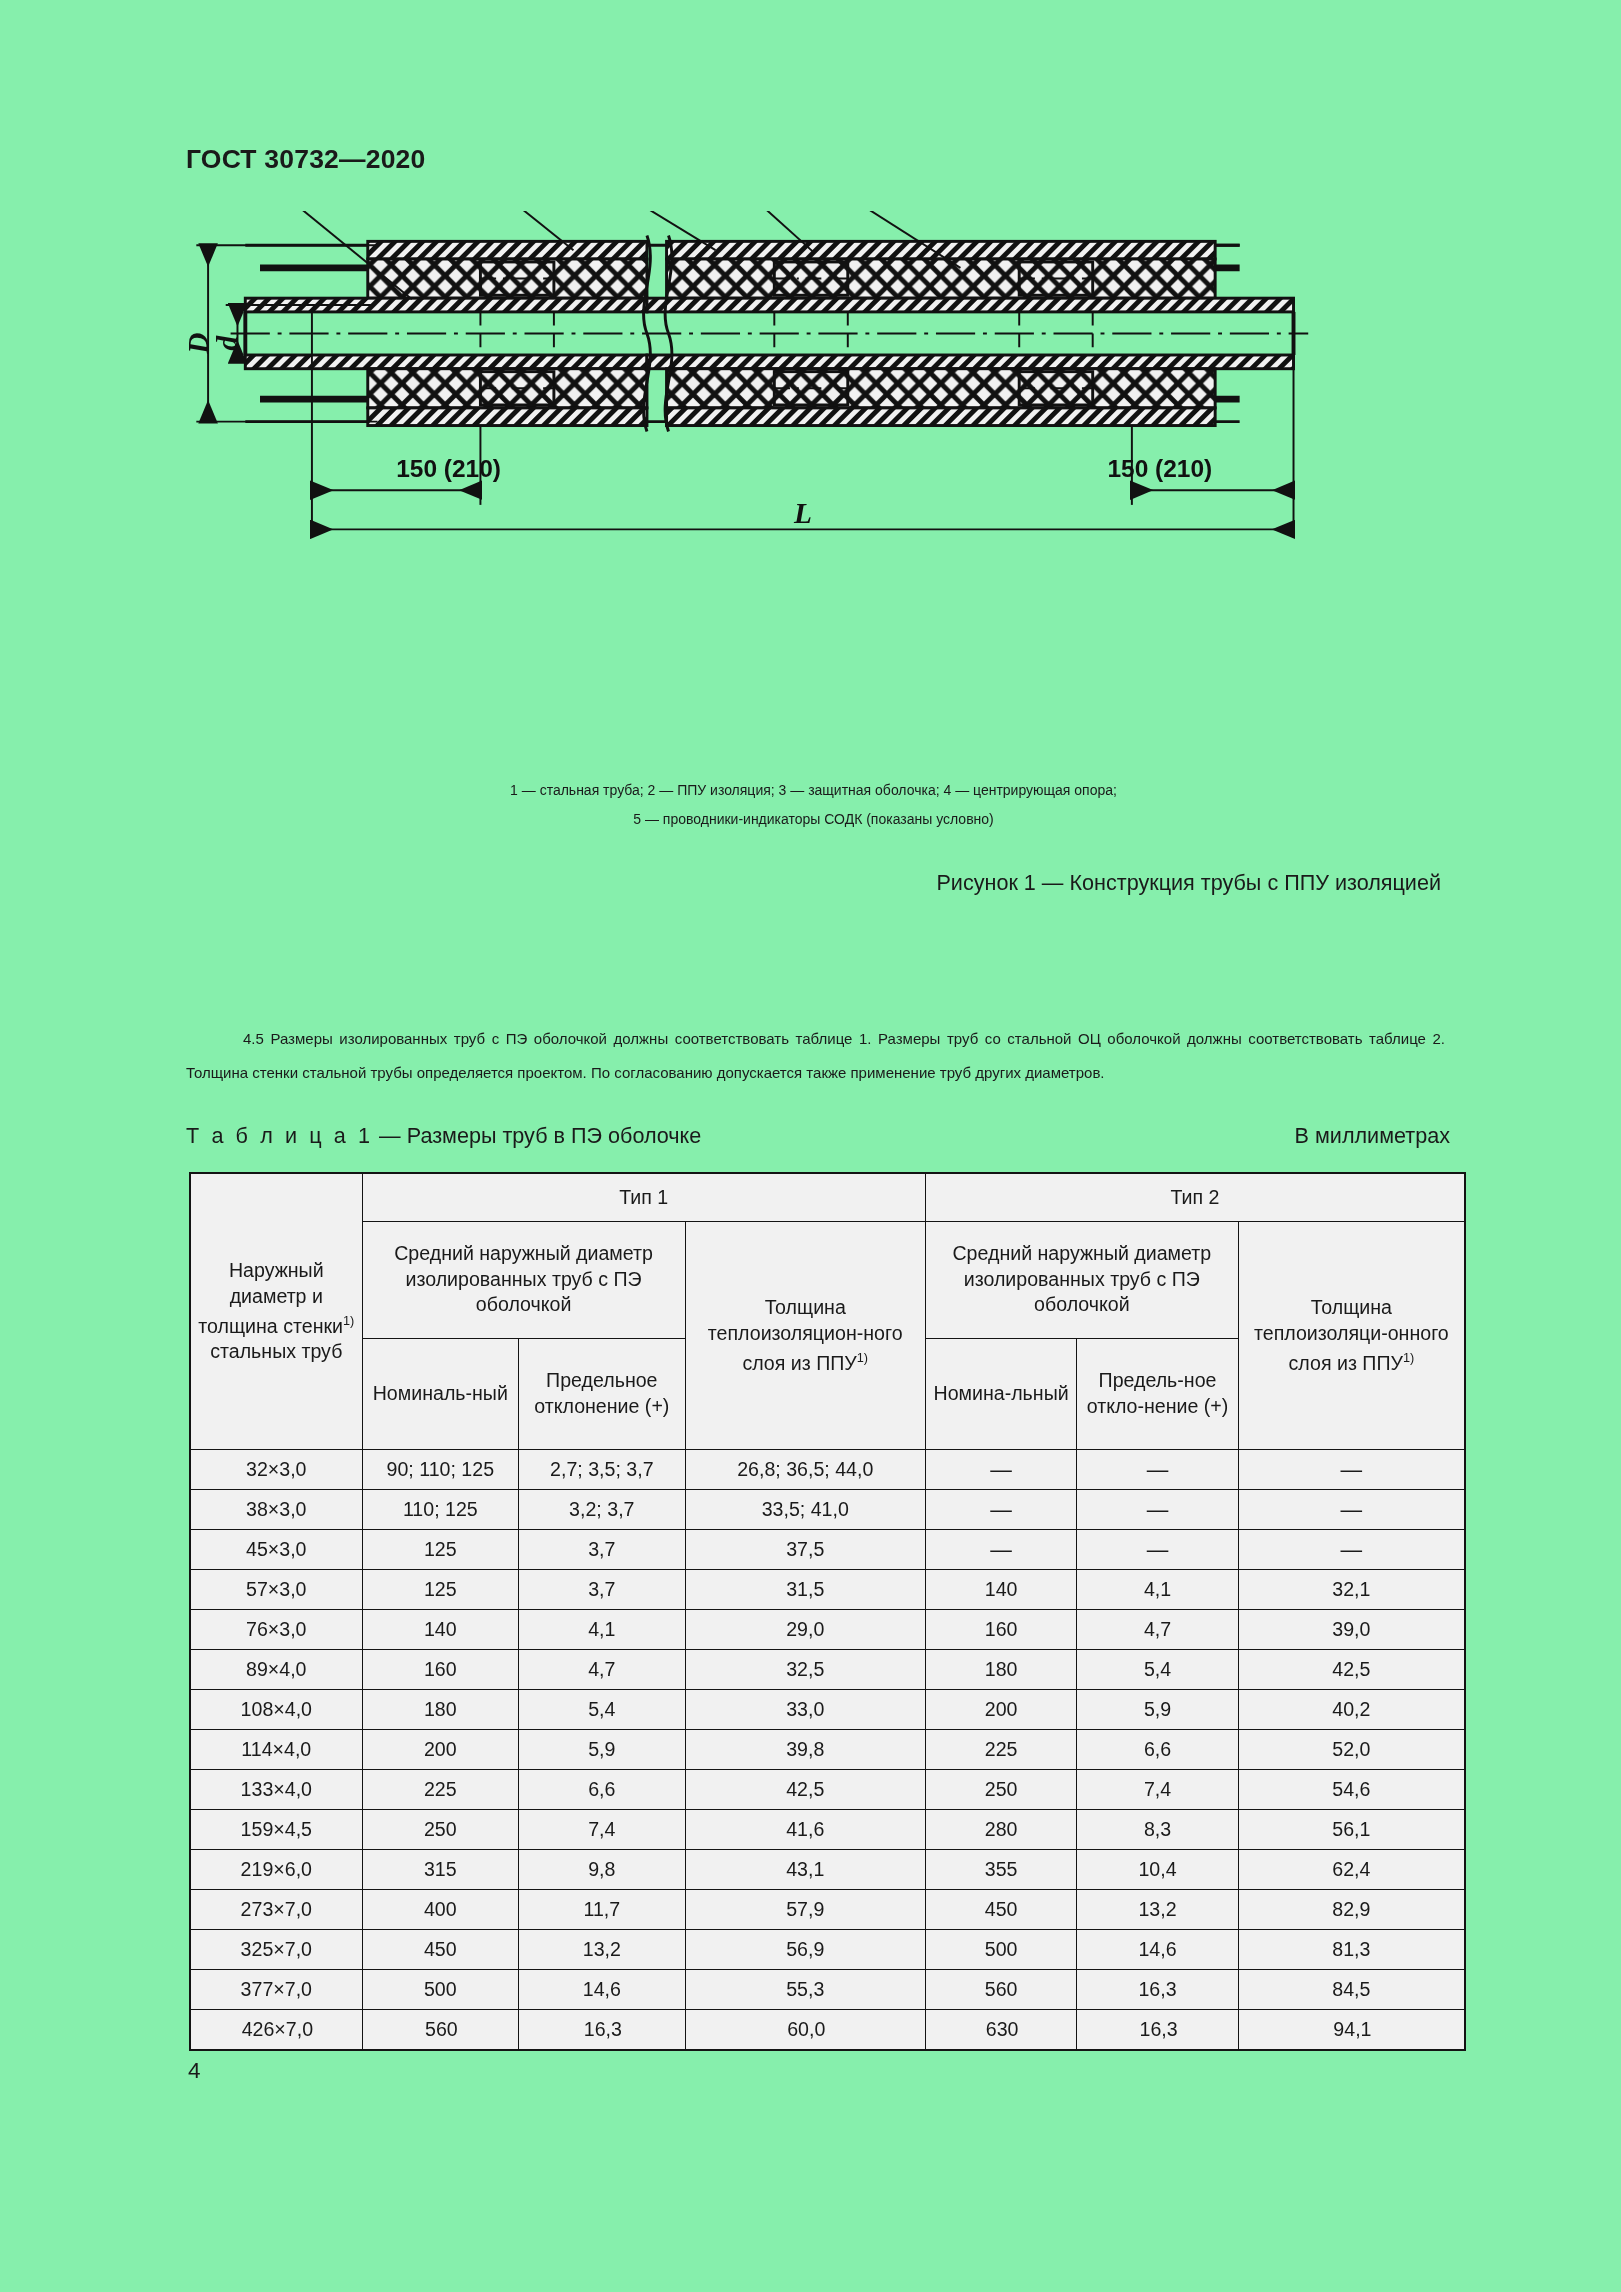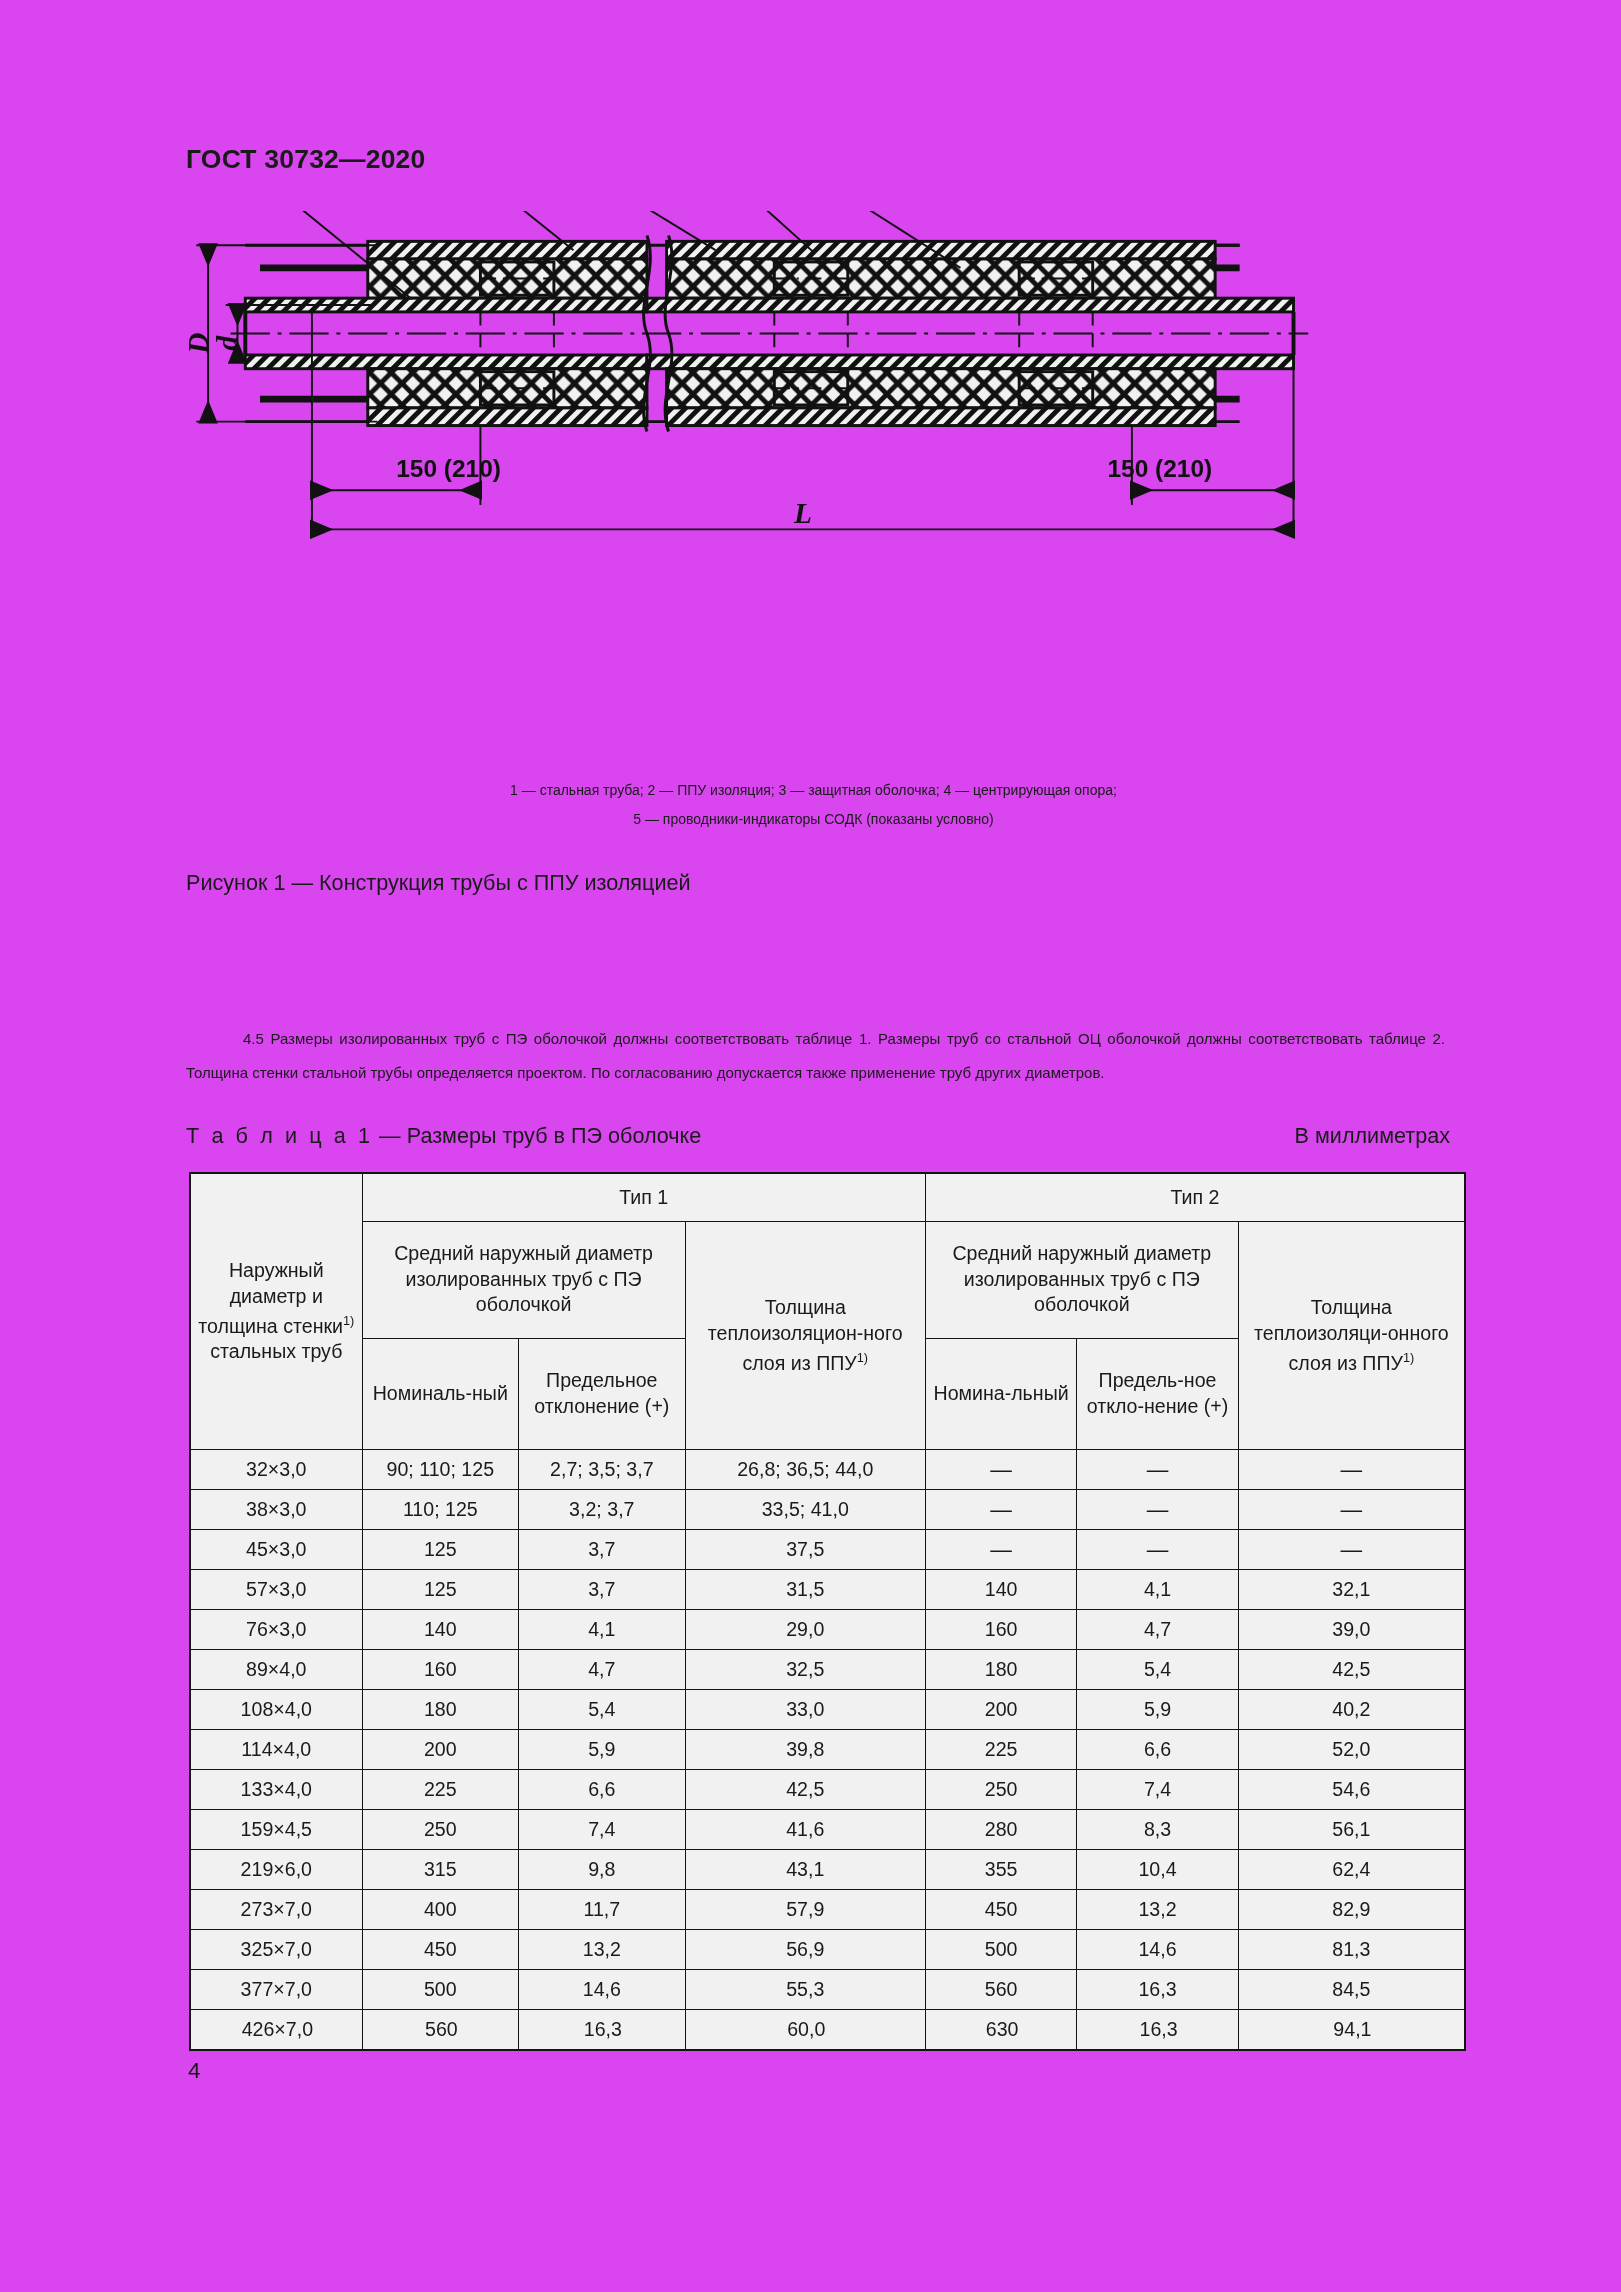--- a/index.html
+++ b/index.html
@@ -11,21 +11,21 @@
     width: 1621px;
     height: 2293px;
     position: relative;
     font-family: "Liberation Sans", sans-serif;
     color: #1a1a1a;
     overflow: hidden;
   }
   .page {
     position: absolute;
     inset: 0;
-    background: #d946ef;
+    background: #86efac;
   }
 
   
   .doc-header {
     position: absolute;
     left: 186px;
     top: 144px;
     font-size: 26.5px;
     font-weight: bold;
     letter-spacing: 0.2px;
@@ -49,21 +49,21 @@
     width: 1255px;
     text-align: center;
     font-size: 14px;
     line-height: 29px;
   }
   .fig-caption {
     position: absolute;
     left: 186px;
     top: 870px;
     width: 1255px;
-    text-align: left;
+    text-align: right;
     font-size: 21.6px;
   }
 
   
   .note-par {
     position: absolute;
     left: 186px;
     top: 929px;
     width: 1259px;
     font-size: 20.6px;

